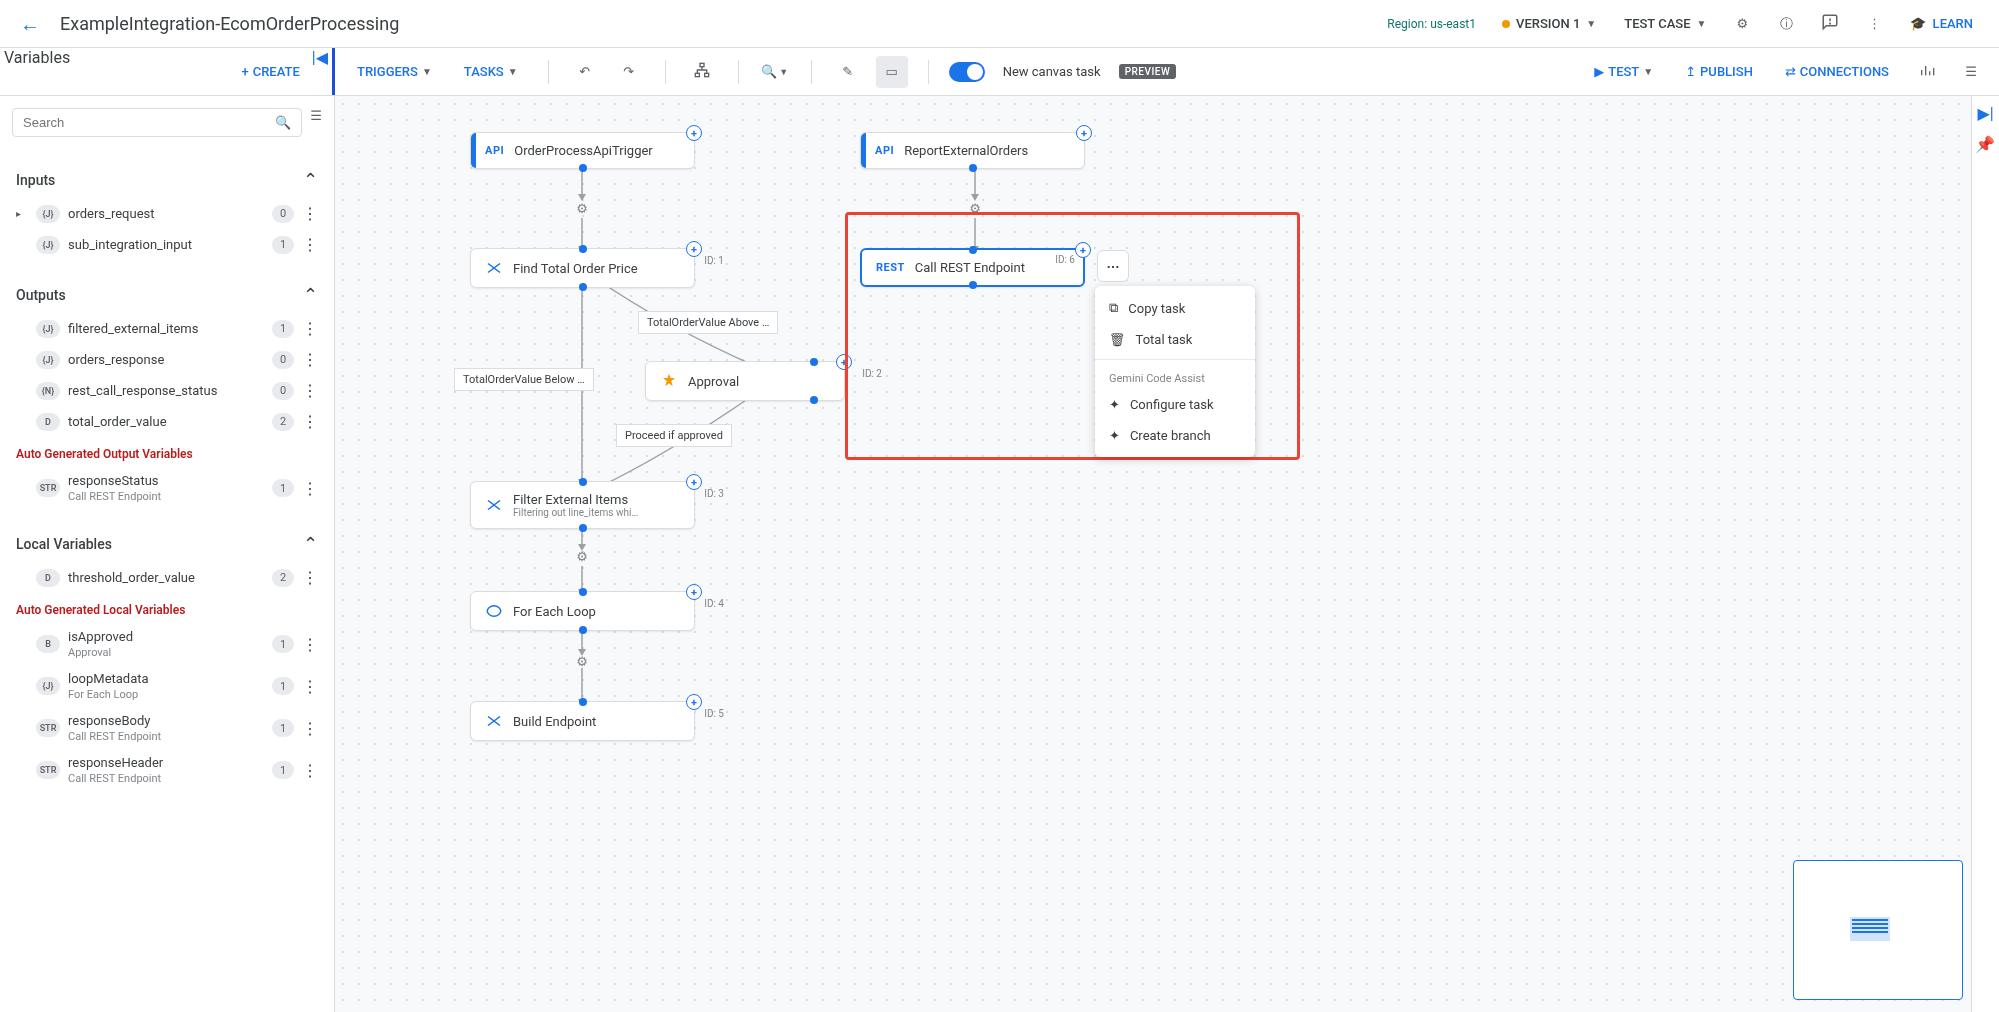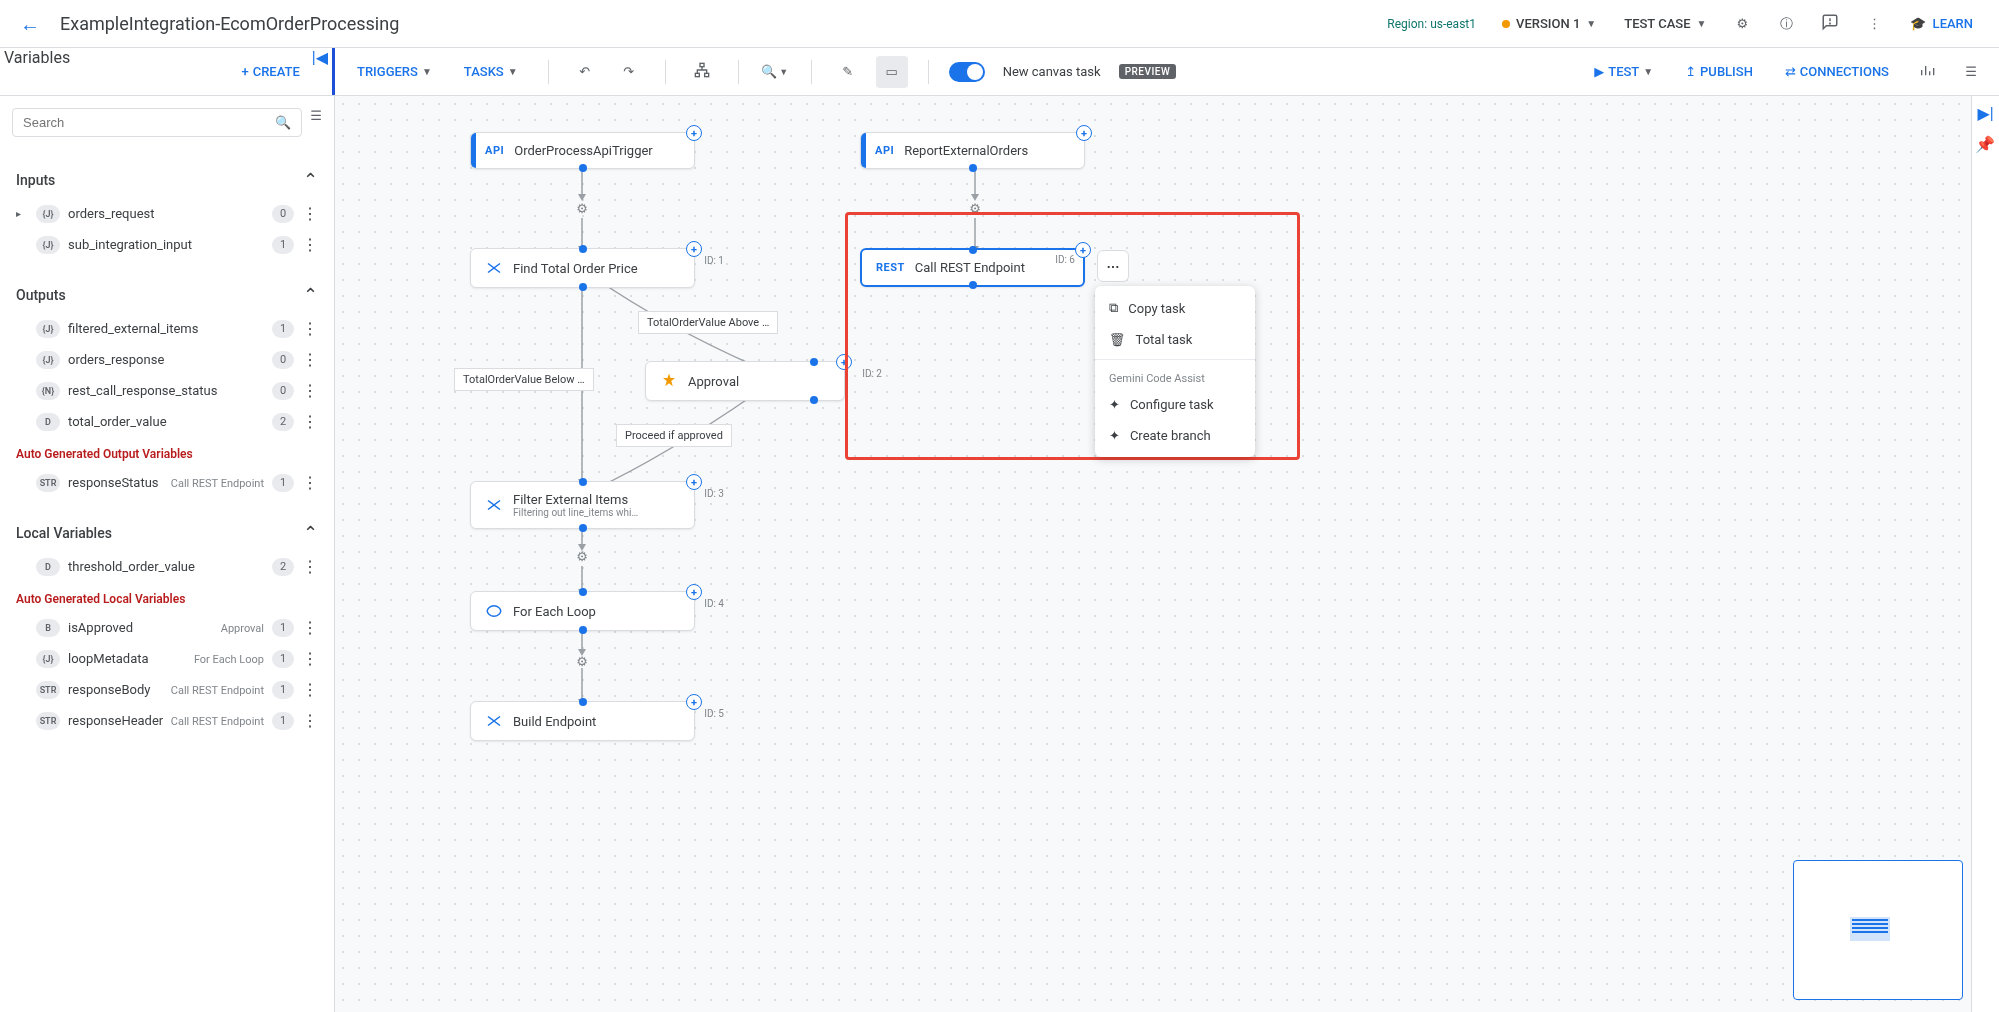--- a/index.html
+++ b/index.html
@@ -45,21 +45,21 @@
 .filter-btn { margin-left: 8px; color: #5f6368; cursor: pointer; }
 .search-row { display: flex; align-items: flex-start; gap: 0; margin-bottom: 12px; }
 .section-header { display: flex; align-items: center; justify-content: space-between; padding: 8px 4px; cursor: pointer; }
 .section-title { font-size: 14px; font-weight: 500; color: #3c4043; }
 .expand-icon { font-size: 18px; color: #3c4043; }
 .var-row { display: flex; align-items: center; padding: 6px 4px; gap: 8px; }
 .var-expand { width: 12px; font-size: 10px; color: #5f6368; cursor: pointer; }
 .var-type-badge { width: 24px; height: 18px; border-radius: 9px; background: #e8eaed; color: #5f6368; font-size: 9px; font-weight: 600; display: flex; align-items: center; justify-content: center; flex-shrink: 0; }
 .var-name { flex: 1; font-size: 13px; color: #3c4043; }
 .var-sub { font-size: 11px; color: #80868b; margin-top: 2px; }
-.var-text { flex: 1; display: flex; }
+.var-text { flex: 1; display: flex; flex-direction: column; }
 .var-count { width: 22px; height: 18px; border-radius: 9px; background: #e8eaed; color: #5f6368; font-size: 11px; display: flex; align-items: center; justify-content: center; }
 .var-menu { color: #3c4043; cursor: pointer; width: 16px; text-align: center; font-size: 16px; }
 .subsection-title { font-size: 12px; font-weight: 600; color: #b91c1c; padding: 10px 4px 6px; }
 
 
 .canvas { flex: 1; position: relative; background: #f8f9fa; background-image: radial-gradient(#dadce0 1px, transparent 1px); background-size: 16px 16px; overflow: hidden; }
 .right-rail { position: absolute; right: 0; top: 0; width: 28px; background: #fff; border-left: 1px solid #dadce0; height: 100%; display: flex; flex-direction: column; align-items: center; padding-top: 8px; gap: 12px; }
 .rail-icon { color: #5f6368; cursor: pointer; font-size: 16px; }
 
 

